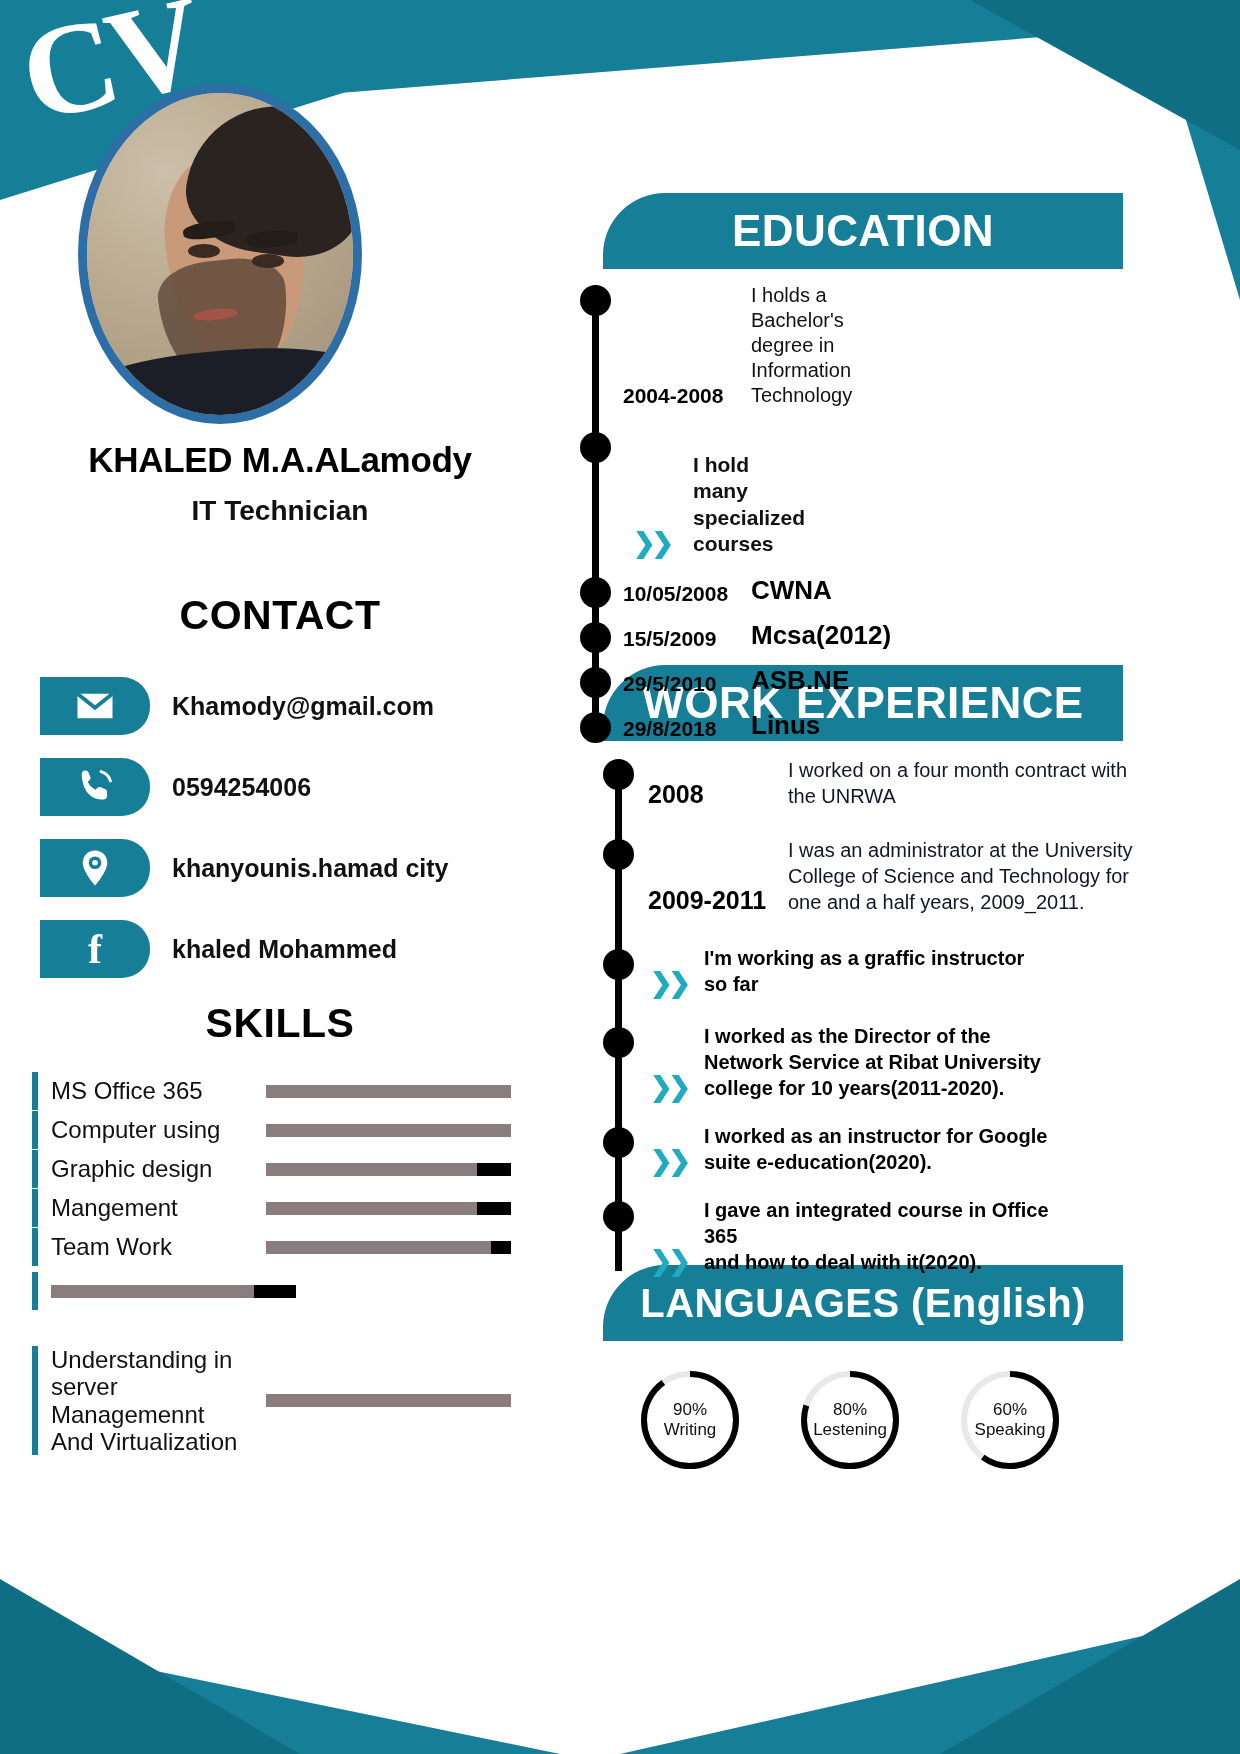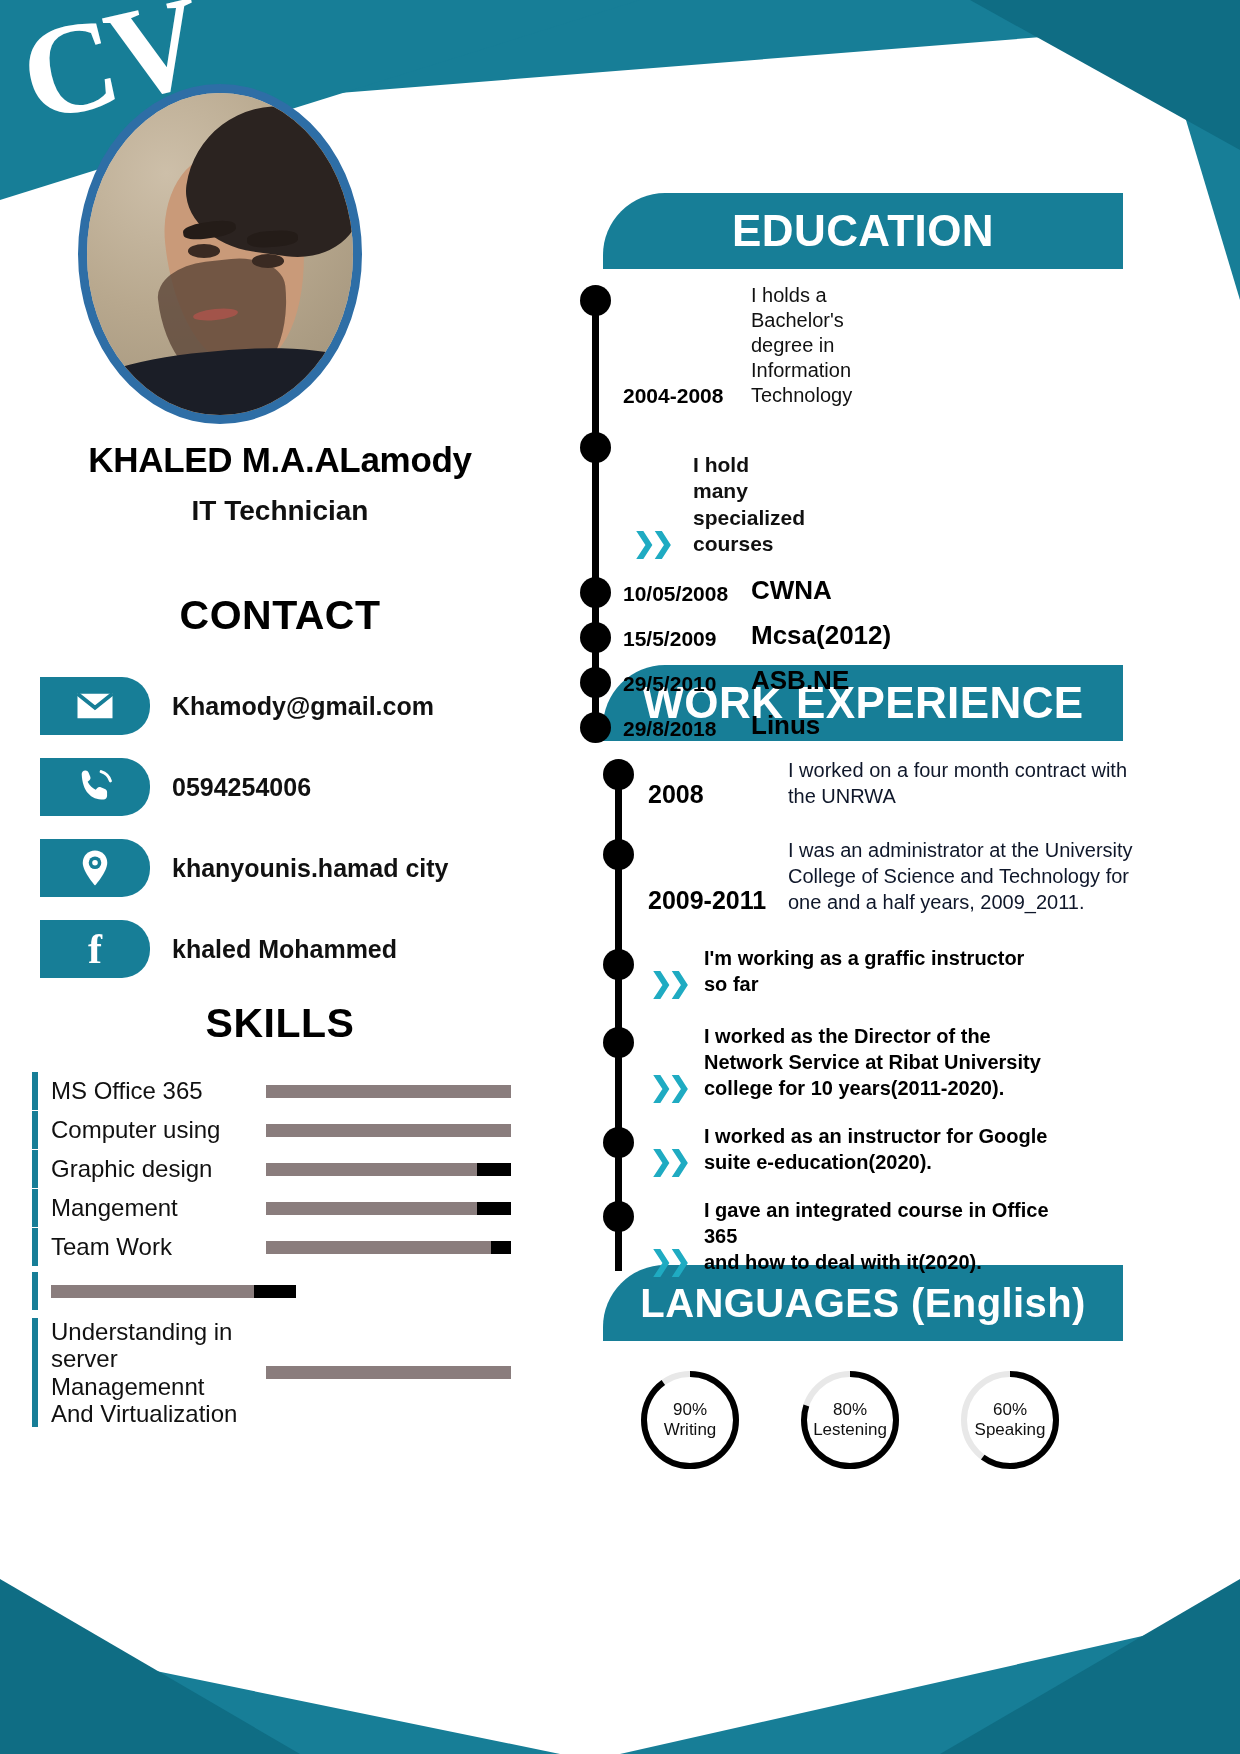--- a/index.html
+++ b/index.html
@@ -367,21 +367,21 @@
           <div class="skill-bar">
             <div class="cap" style="width: 8%;"></div>
           </div>
         </div>
         <div class="skill-row" style="margin-top: 6px;">
           <div class="skill-tick"></div>
           <div class="skill-bar">
             <div class="cap" style="width: 17%;"></div>
           </div>
         </div>
-        <div class="skill-row" style="margin-top: 8px;">
+        <div class="skill-row" style="margin-top: 36px;">
           <div class="skill-tick"></div>
           <div class="skill-label">Understanding in<br>server Managemennt<br> And Virtualization</div>
           <div class="skill-bar"></div>
         </div>
       </div>
   </div>
 
   <div class="right-col">
     <div class="banner edu">EDUCATION</div>
     <div class="banner work">WORK EXPERIENCE</div>

